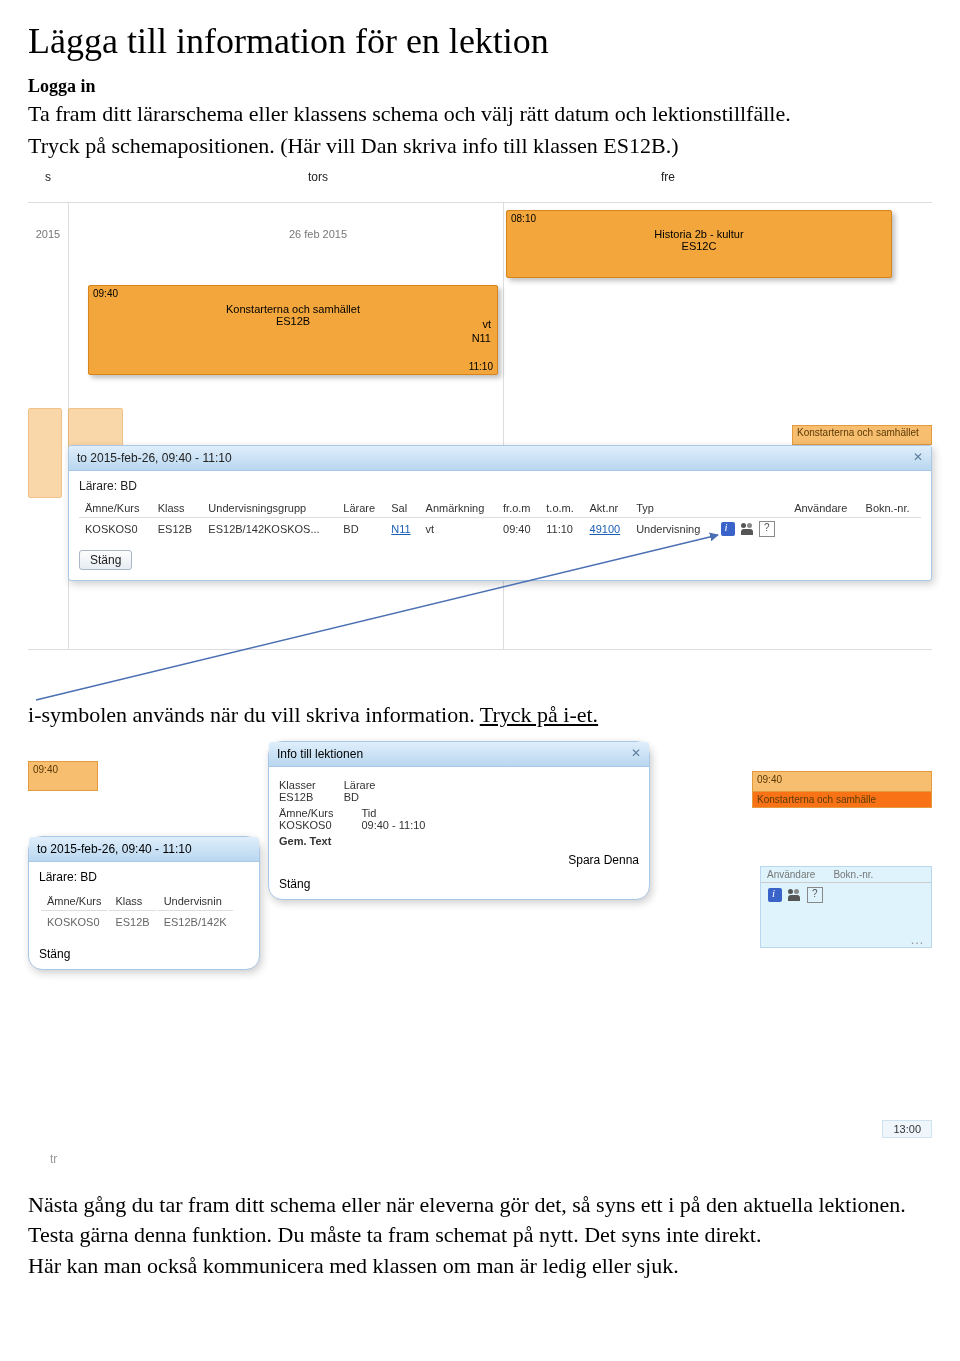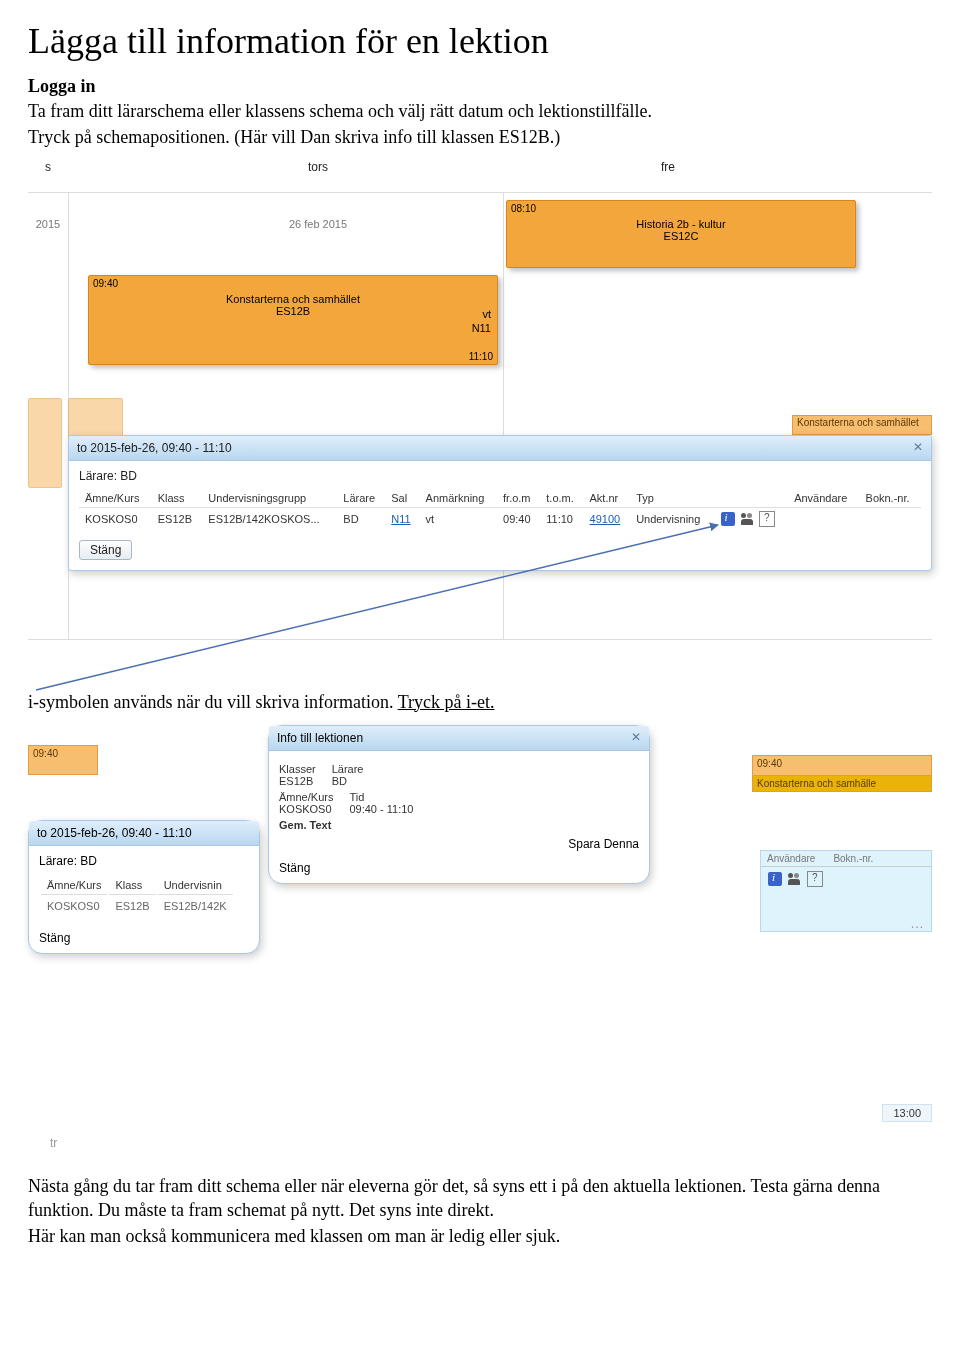--- a/index.html
+++ b/index.html
@@ -19,21 +19,21 @@
     margin: 0 0 14px 0;
   }
   h2.sub {
     font-family: Georgia, serif;
     font-size: 18px;
     font-weight: bold;
     margin: 0 0 2px 0;
   }
   p.body {
     font-family: Georgia, serif;
-    font-size: 18px;
+    font-size: 22px;
     margin: 0 0 2px 0;
     line-height: 1.35;
   }
   .underline { text-decoration: underline; }
 
   
   .shot {
     position: relative;
     margin: 10px 0 20px 0;
   }
@@ -151,33 +151,33 @@
   .panel2 .titlebar .close, .dlg .titlebar .close {
     position:absolute; right:8px; top:4px; color:#5c7d9b; cursor:pointer;
   }
   .panel2 .body, .dlg .body { padding:8px 10px; }
   .panel2 table { font-size:11px; }
   .panel2 th { text-align:left; font-weight:normal; color:#333; border-bottom:1px solid #ddd; padding:3px 6px; }
   .panel2 td { padding:3px 6px; color:#666; }
 
   .dlg { left:240px; top:5px; width:380px; }
   .dlg .row { margin:4px 0; }
-  .dlg .two { display:flex; gap:16px; }
+  .dlg .two { display:flex; gap:28px; }
   .dlg .lblsm { font-size:11px; color:#333; }
   .dlg .val { font-size:11px; color:#333; }
   .dlg textarea {
     width:100%; height:120px; border:1px solid #b9c6d6; font-family:Arial; font-size:11px;
     padding:4px; box-sizing:border-box; resize:none;
   }
   .dlg .btnrow { text-align:right; margin-top:6px; }
   .dlg .btnrow2 { margin-top:10px; }
 
   .rcol {
     position:absolute; right:0; top:55px; width:170px;
-    background:#eab308; border:1px solid #e49b3e; font-size:10px;
+    background:#f97316; border:1px solid #e49b3e; font-size:10px;
     padding:2px 4px; color:#5b3a06;
   }
   .rcol2 {
     position:absolute; right:0; top:130px; width:170px; height:80px;
     background:#def3fc; border:1px solid #b9d7ef;
   }
   .rcol2 .hdr { font-size:10px; color:#777; border-bottom:1px solid #ccc; padding:2px 6px; display:flex; gap:18px; }
   .rcol2 .iconstrip { padding:4px 6px; }
   .dots { position:absolute; right:6px; bottom:0; color:#999; font-size:14px; letter-spacing:1px; }
   .timepill {
@@ -208,21 +208,21 @@
         </div>
         <div class="lbl" style="left:580px; width:120px;">
           <span>fre</span><small>27 feb 2015</small>
         </div>
       </div>
       <div class="grid">
         <div class="vline" style="left:40px;"></div>
         <div class="vline" style="left:475px;"></div>
       </div>
 
-      <div class="event" style="left:478px; top:40px; width:350px; height:68px;">
+      <div class="event" style="left:478px; top:40px; width:386px; height:68px;">
         <span class="time" style="left:4px; top:2px;">08:10</span>
         <div class="title">Historia 2b - kultur</div>
         <div class="sub">ES12C</div>
       </div>
 
       <div class="event" style="left:60px; top:115px; width:410px; height:90px;">
         <span class="time" style="left:4px; top:2px;">09:40</span>
         <div class="title">Konstarterna och samhället</div>
         <div class="sub">ES12B</div>
         <span class="right" style="top:32px;">vt</span>

